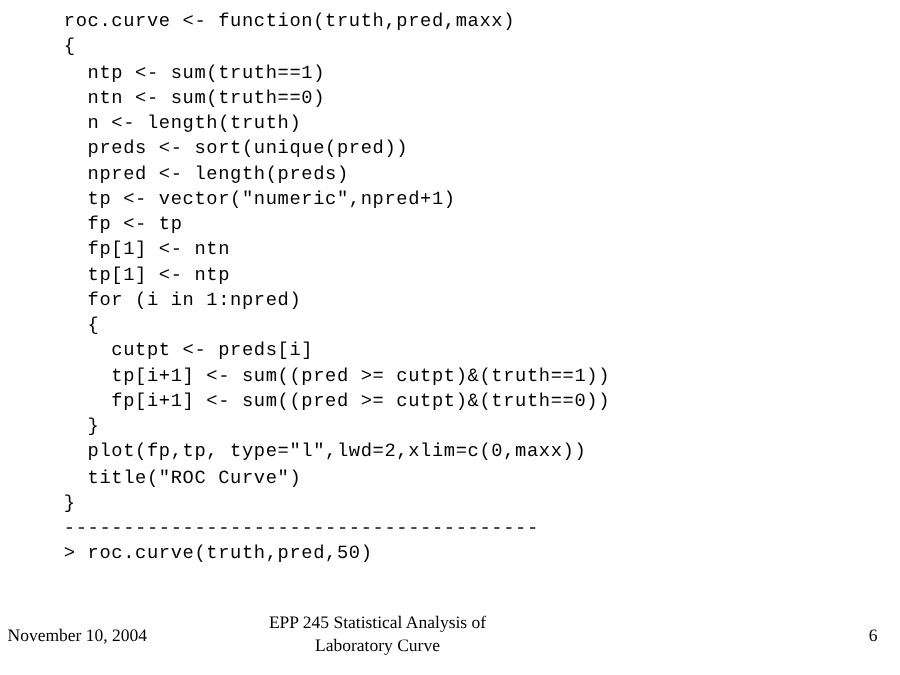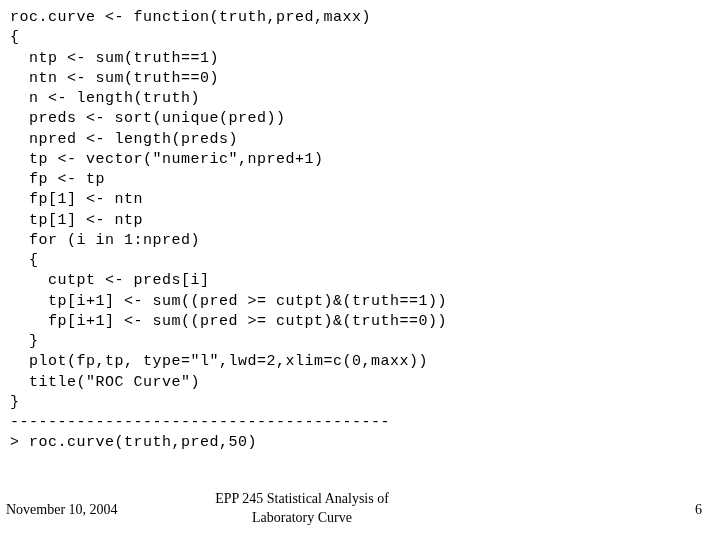--- a/index.html
+++ b/index.html
@@ -11,20 +11,21 @@
       font-family: "Courier New", monospace;
       font-size: 15px;
       line-height: 1.35;
       position: relative;
       box-sizing: border-box;
     }
     .code-block {
       white-space: pre;
       padding: 8px 14px 0 10px;
       letter-spacing: 0.5px;
+      margin-left: 41px;
     }
     .footer {
       position: absolute;
       bottom: 12px;
       left: 0;
       width: 720px;
       font-family: Georgia, "Times New Roman", serif;
       font-size: 14px;
     }
     .footer-left {

